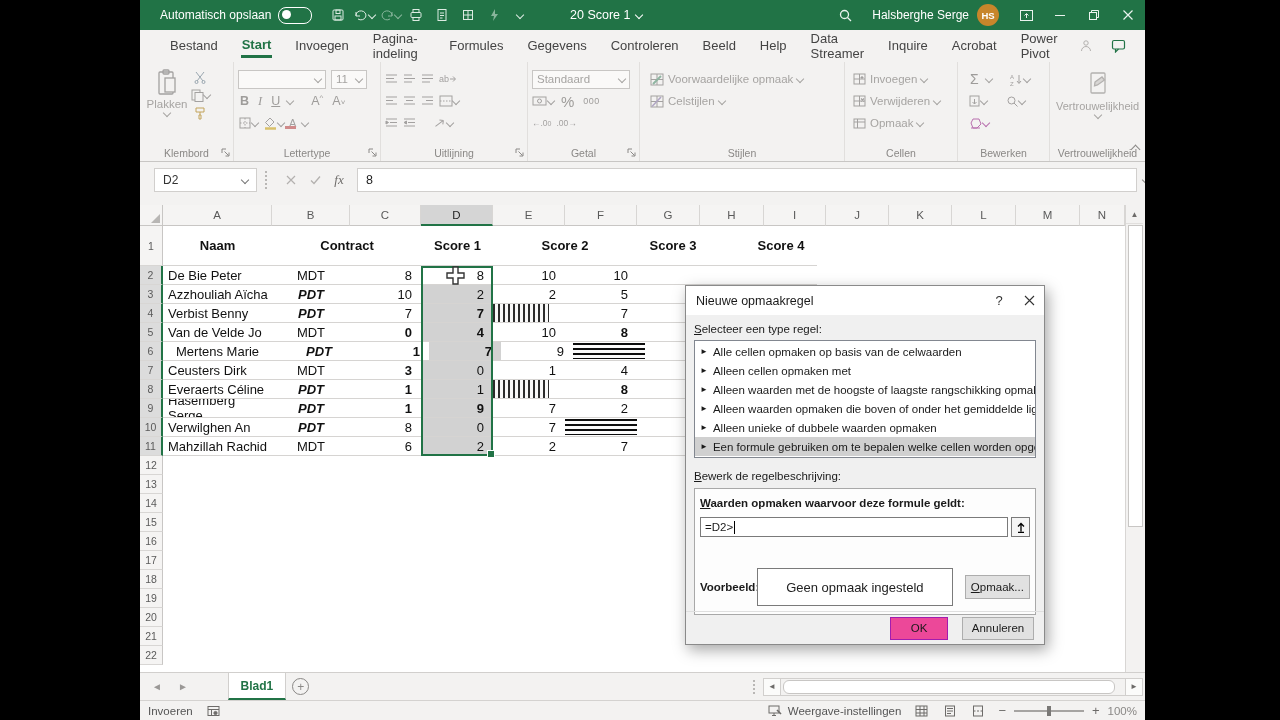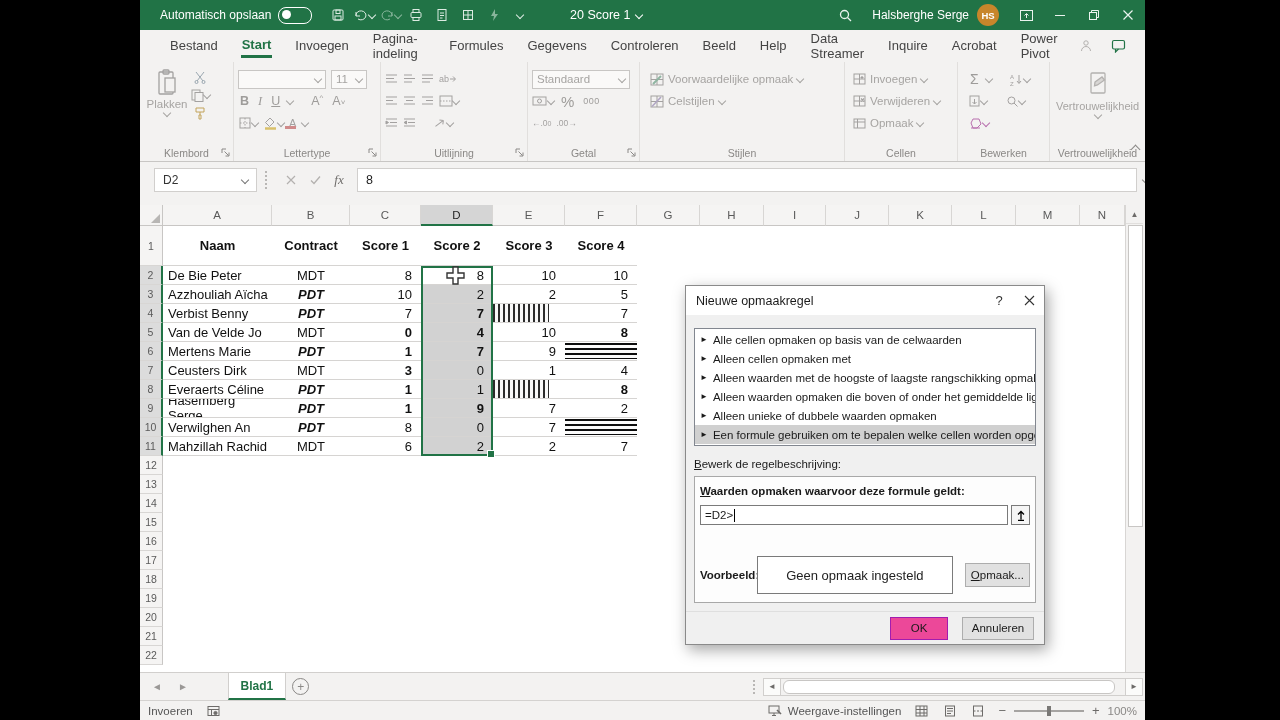--- a/index.html
+++ b/index.html
@@ -674,21 +674,21 @@
         <div class="rowhead" style="height: 19px;">15</div>
         <div class="rowhead" style="height: 19px;">16</div>
         <div class="rowhead" style="height: 19px;">17</div>
         <div class="rowhead" style="height: 19px;">18</div>
         <div class="rowhead" style="height: 19px;">19</div>
         <div class="rowhead" style="height: 19px;">20</div>
         <div class="rowhead" style="height: 19px;">21</div>
         <div class="rowhead" style="height: 19px;">22</div>
       </div>
     <div class="tbl" id="tbl">
-        <div class="trow" style="height: 40px;">
+        <div class="trow" style="height: 40px; gap: 36px;">
           <div class="tcell hd" style="width: 109px;">Naam</div>
           <div class="tcell hd" style="width: 78px;">Contract</div>
           <div class="tcell hd" style="width: 71px;">Score 1</div>
           <div class="tcell hd" style="width: 72px;">Score 2</div>
           <div class="tcell hd" style="width: 72px;">Score 3</div>
           <div class="tcell hd" style="width: 72px;">Score 4</div>
         </div>
         <div class="trow" style="height: 19px;">
           <div class="tcell name" style="width: 109px;">De Bie Peter</div>
           <div class="tcell ctr" style="width: 78px;">MDT</div>
@@ -716,21 +716,21 @@
           <div class="tcell num" style="width: 72px;">7</div>
         </div>
         <div class="trow" style="height: 19px;">
           <div class="tcell name" style="width: 109px; text-align: right;">Van de Velde Jo</div>
           <div class="tcell ctr" style="width: 78px;">MDT</div>
           <div class="tcell num b" style="width: 71px;">0</div>
           <div class="tcell num b dsel" style="width: 72px;">4</div>
           <div class="tcell num" style="width: 72px;">10</div>
           <div class="tcell num b" style="width: 72px;">8</div>
         </div>
-        <div class="trow" style="height: 19px;">
+        <div class="trow" style="height: 19px; padding-left: 8px;">
           <div class="tcell name" style="width: 109px;">Mertens Marie</div>
           <div class="tcell ctr bi" style="width: 78px;">PDT</div>
           <div class="tcell num b" style="width: 71px;">1</div>
           <div class="tcell num b dsel" style="width: 72px;">7</div>
           <div class="tcell num" style="width: 72px;">9</div>
           <div class="tcell num" style="width: 72px;">
             <div class="hpat"></div>
           </div>
         </div>
         <div class="trow" style="height: 19px;">
@@ -800,20 +800,21 @@
       <span class="dbtns">
         <span class="dbtn">?</span>
         <span class="dbtn">
             <svg width="11" height="11" viewBox="0 0 11 11" stroke="#333" stroke-width="1.1">
               <path d="M1 1 L10 10 M10 1 L1 10"></path>
             </svg>
           </span>
       </span>
     </div>
     <div class="dlg-body">
+      <div><span class="ak">S</span><span>electeer een type regel:</span></div>
       <div class="rulelist" id="rule-list">
           <div class="ritem">
             <span class="arr">►</span>
             <span>Alle cellen opmaken op basis van de celwaarden</span>
           </div>
           <div class="ritem">
             <span class="arr">►</span>
             <span>Alleen cellen opmaken met</span>
           </div>
           <div class="ritem">

